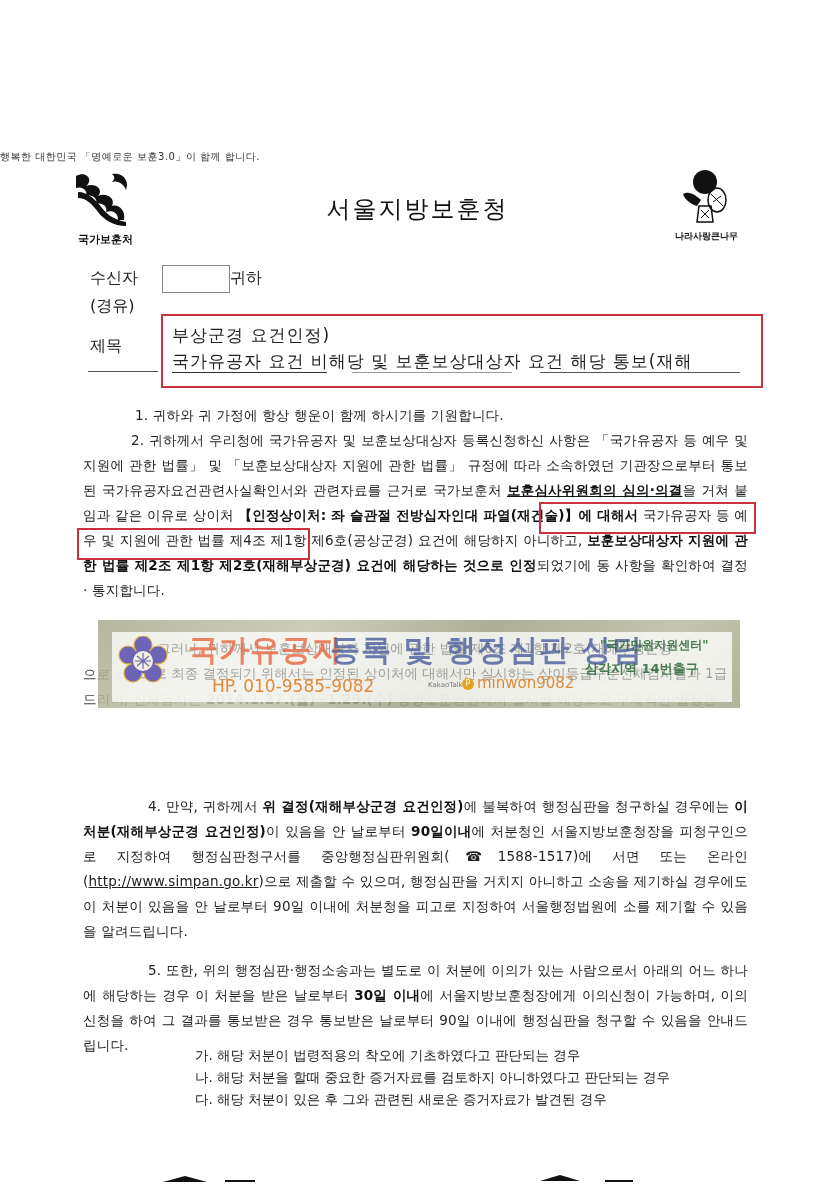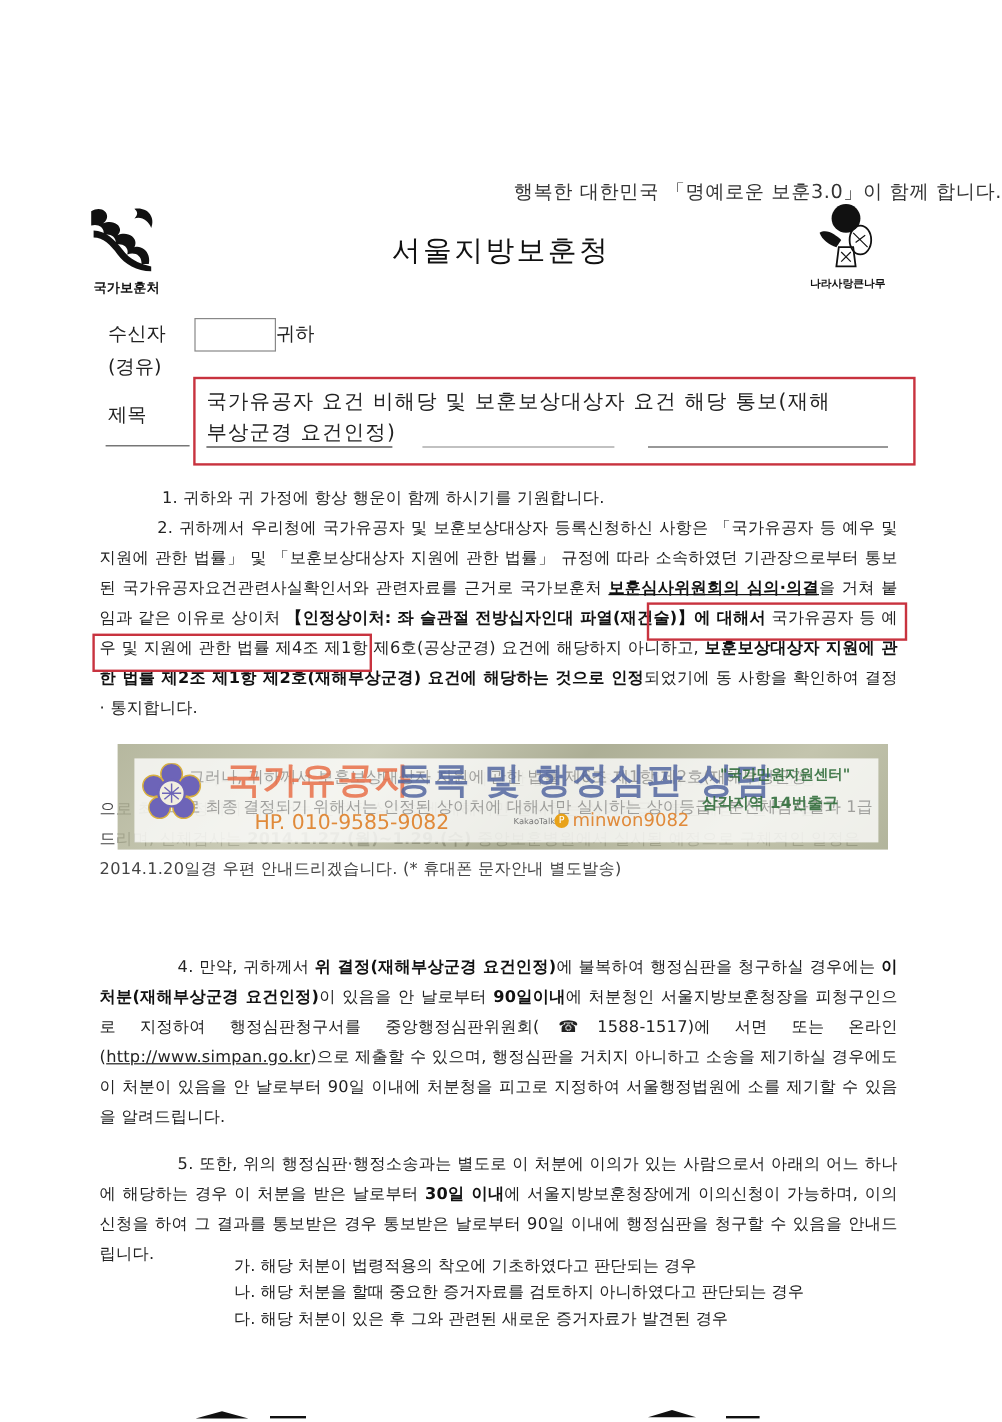--- a/index.html
+++ b/index.html
@@ -1,19 +1,19 @@
 <!DOCTYPE html>
 <html><head>
 <meta charset="utf-8">
 <style>
   html, body { margin: 0; padding: 0; background: #ffffff; }
   body { width: 835px; height: 1185px; position: relative; overflow: hidden;
          font-family: "DejaVu Sans", "Liberation Sans", sans-serif; color: #1a1a1a; }
   .abs { position: absolute; }
-  .slogan { left: 0; width: 835px; top: 150px; text-align: right; font-size: 16px; color: #333; letter-spacing: 0.5px; }
+  .slogan { left: 0; width: 835px; top: 150px; text-align: left; font-size: 10px; color: #333; letter-spacing: 0.5px; }
   .org-title { left: 0; width: 835px; top: 193px; text-align: center; font-size: 24px; letter-spacing: 2px; color: #111; }
   .logo-left { left: 72px; top: 170px; width: 80px; height: 80px; }
   .logo-left .cap { position: absolute; left: 6px; top: 62px; font-size: 11px; font-weight: bold; color: #111; white-space: nowrap; }
   .logo-right { left: 675px; top: 168px; width: 80px; height: 80px; }
   .logo-right .cap { position: absolute; left: 0; top: 62px; font-size: 9px; font-weight: bold; color: #111; white-space: nowrap; }
 
   .lbl { font-size: 16px; color: #222; }
   .recv-box { left: 162px; top: 265px; width: 66px; height: 26px; border: 1px solid #888; background: #fff; }
   .subject-box { left: 161px; top: 314px; width: 602px; height: 74px; border: 2px solid #c8333f; box-sizing: border-box; }
   .subject-text { left: 172px; top: 322px; width: 580px; font-size: 17px; line-height: 26px; letter-spacing: 1px; color: #222; }
@@ -72,22 +72,22 @@
   <span class="cap">나라사랑큰나무</span>
 </div>
 
 <div class="abs lbl" style="left:90px; top:268px;">수신자</div>
 <div class="abs recv-box"></div>
 <div class="abs lbl" style="left:230px; top:268px;">귀하</div>
 <div class="abs lbl" style="left:90px; top:296px;">(경유)</div>
 <div class="abs lbl" style="left:90px; top:336px;">제목</div>
 
 <div class="abs subject-text">
+  <div>부상군경 요건인정)</div>
   <div>국가유공자 요건 비해당 및 보훈보상대상자 요건 해당 통보(재해</div>
-  <div>부상군경 요건인정)</div>
 </div>
 <div class="abs rule" style="left:88px; top:371px; width:70px;"></div>
 <div class="abs rule" style="left:172px; top:372px; width:155px; background:#333;"></div>
 <div class="abs rule" style="left:352px; top:372px; width:160px; background:#999;"></div>
 <div class="abs rule" style="left:540px; top:372px; width:200px; background:#555;"></div>
 <div class="abs subject-box"></div>
 
 <div class="abs para" style="top:380px;">
   <div style="padding-left:52px;margin-top:23px;">1. 귀하와 귀 가정에 항상 행운이 함께 하시기를 기원합니다.</div>
 </div>
@@ -95,21 +95,20 @@
 <div class="abs para" style="top:428px;">
   <span class="indent-first" style="display:inline-block; width:48px;"></span><span>2. 귀하께서 우리청에 국가유공자 및 보훈보상대상자 등록신청하신 사항은 「국가유공자 등 예우 및 지원에 관한 법률」 및 「보훈보상대상자 지원에 관한 법률」 규정에 따라 소속하였던 기관장으로부터 통보된 국가유공자요건관련사실확인서와 관련자료를 근거로 국가보훈처 </span><b style="text-decoration:underline;">보훈심사위원회의 심의·의결</b><span>을 거쳐 붙임과 같은 이유로 상이처 </span><b>【인정상이처: 좌 슬관절 전방십자인대 파열(재건술)】에 대해서</b><span> 국가유공자 등 예우 및 지원에 관한 법률 제4조 제1항 제6호(공상군경) 요건에 해당하지 아니하고, </span><b>보훈보상대상자 지원에 관한 법률 제2조 제1항 제2호(재해부상군경) 요건에 해당하는 것으로 인정</b><span>되었기에 동 사항을 확인하여 결정 · 통지합니다.</span>
 </div>
 <div class="abs hl-box1"></div>
 <div class="abs hl-box2"></div>
 
 <div class="abs para" style="top:637px; color:#444;">
   <div style="padding-left:55px; white-space:nowrap; overflow:hidden;">3. 그러나, 귀하께서 보훈보상대상자 지원에 관한 법률 제6조 제1항 제2호(재해부상군경</div>
   <div style="white-space:nowrap; overflow:hidden;">으로 최종 결정되기 위해서는 인정된 상이처에 대해서만 실시하는 상이등급구분신체검사결과 1급</div>
   <div style="white-space:nowrap;"><span>드리며, 신체검사는 </span><b>2014.1.27.(월)~1.29.(수)</b><span> 중앙보훈병원에서 실시될 예정으로 구체적인 일정은</span></div>
-  <div>2014.1.20일경 우편 안내드리겠습니다. (* 휴대폰 문자안내 별도발송)</div>
 </div>
 
 <div class="abs banner-bg"></div>
 <div class="abs banner-inner"></div>
 <div class="abs banner-under">
   <div>3. 그러나, 귀하께서 보훈보상대상자 지원에 관한 법률 제6조 제1항 제2호(재해부상군경</div>
   <div>으로 최종 결정되기 위해서는 인정된 상이처에 대해서만 실시하는 상이등급구분신체검사결과 1급</div>
 </div>
 <div class="abs wm-emblem">
   <svg width="50" height="50" viewBox="0 0 50 50">

